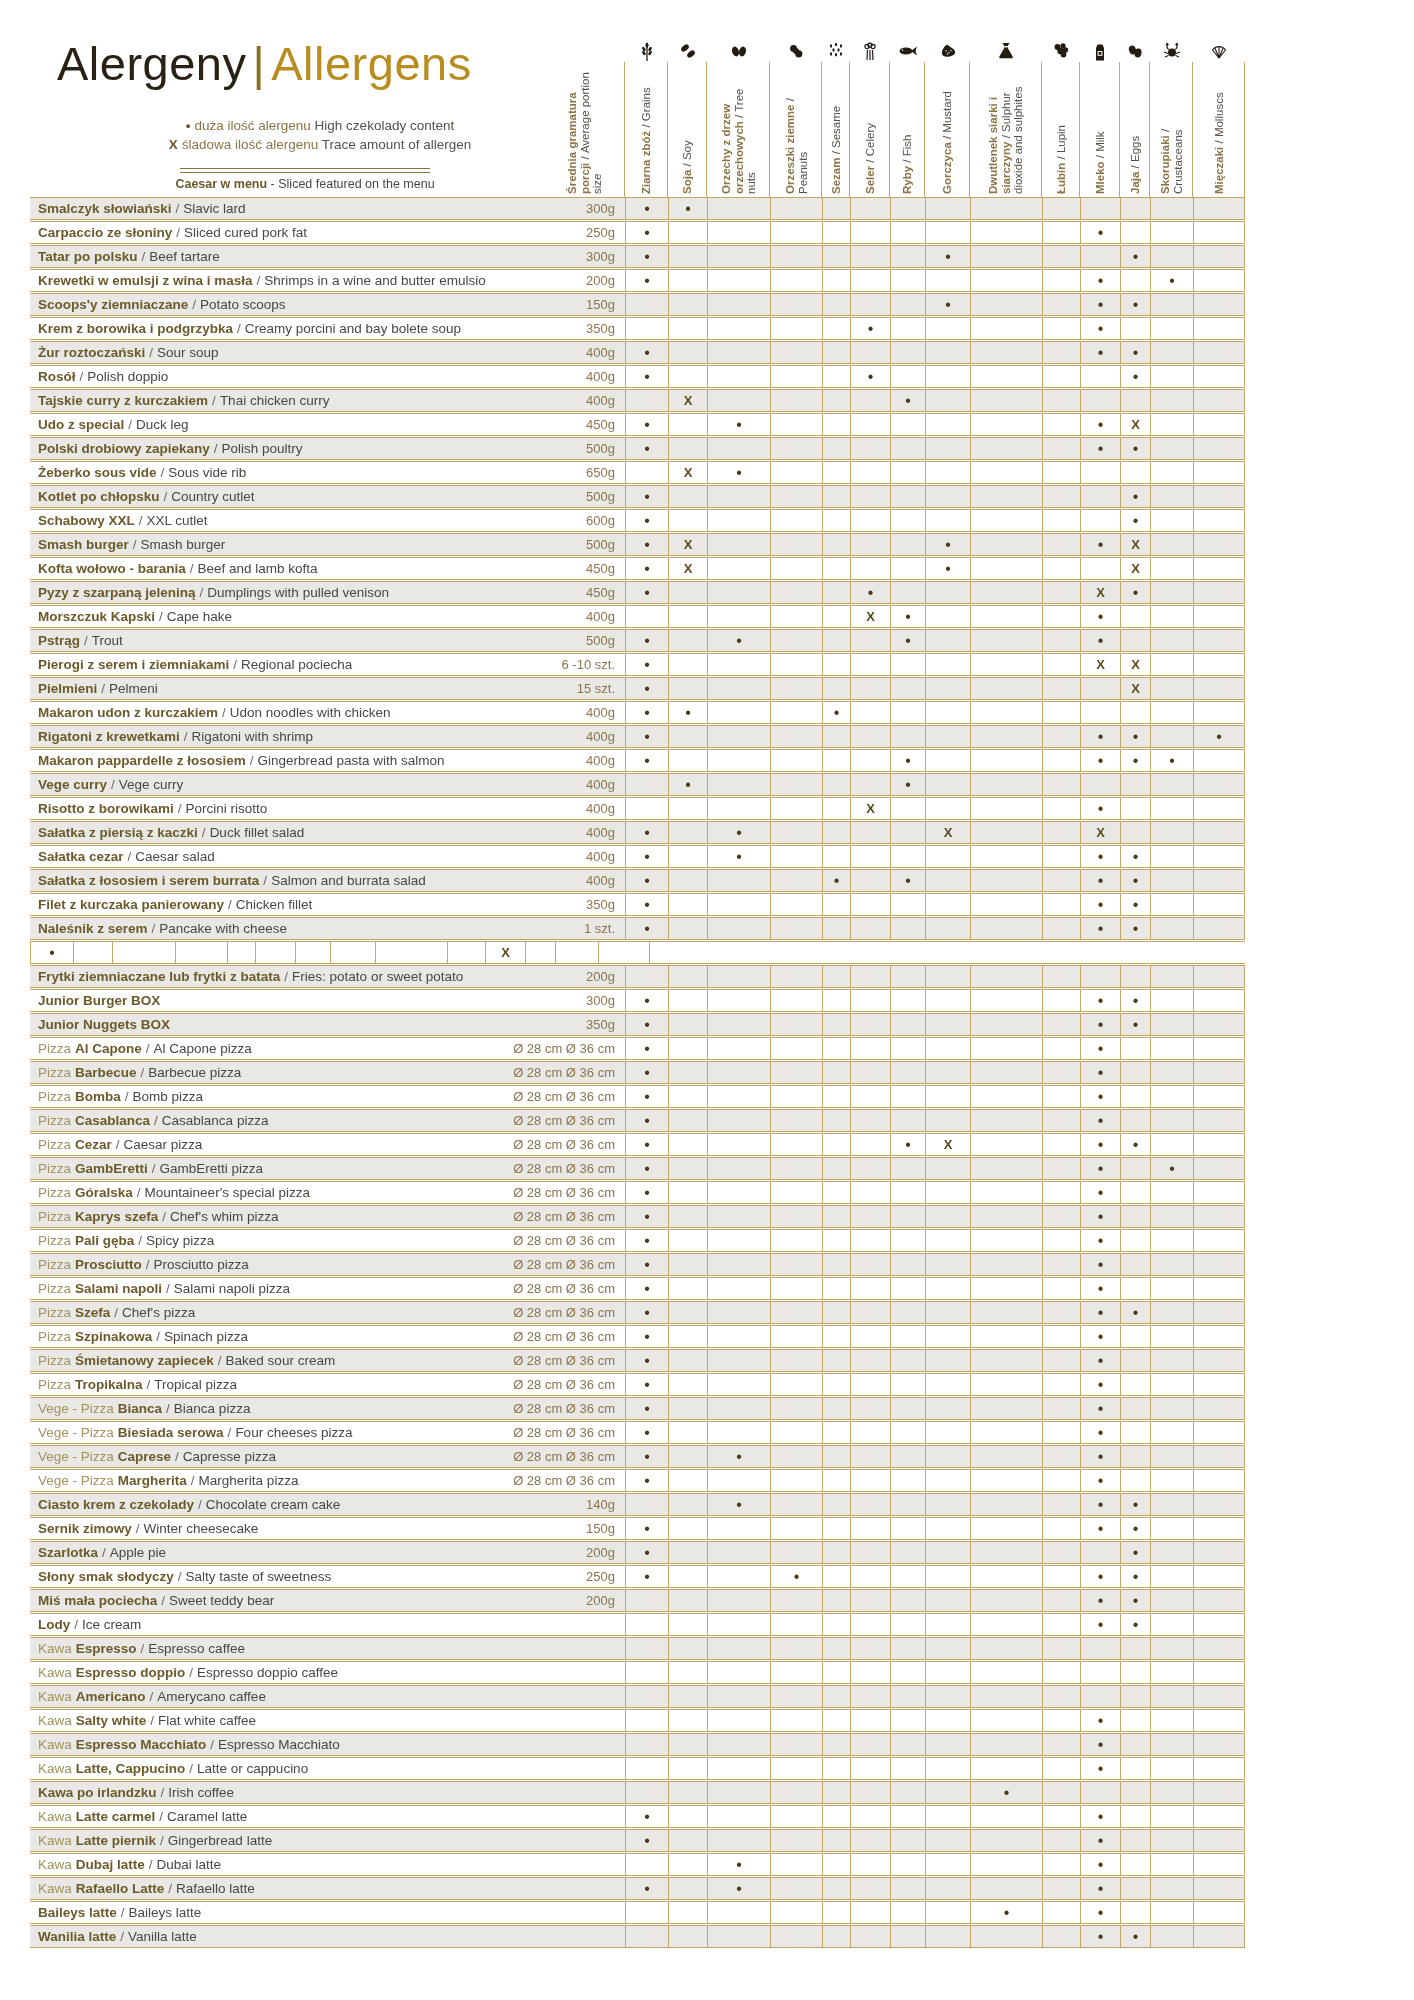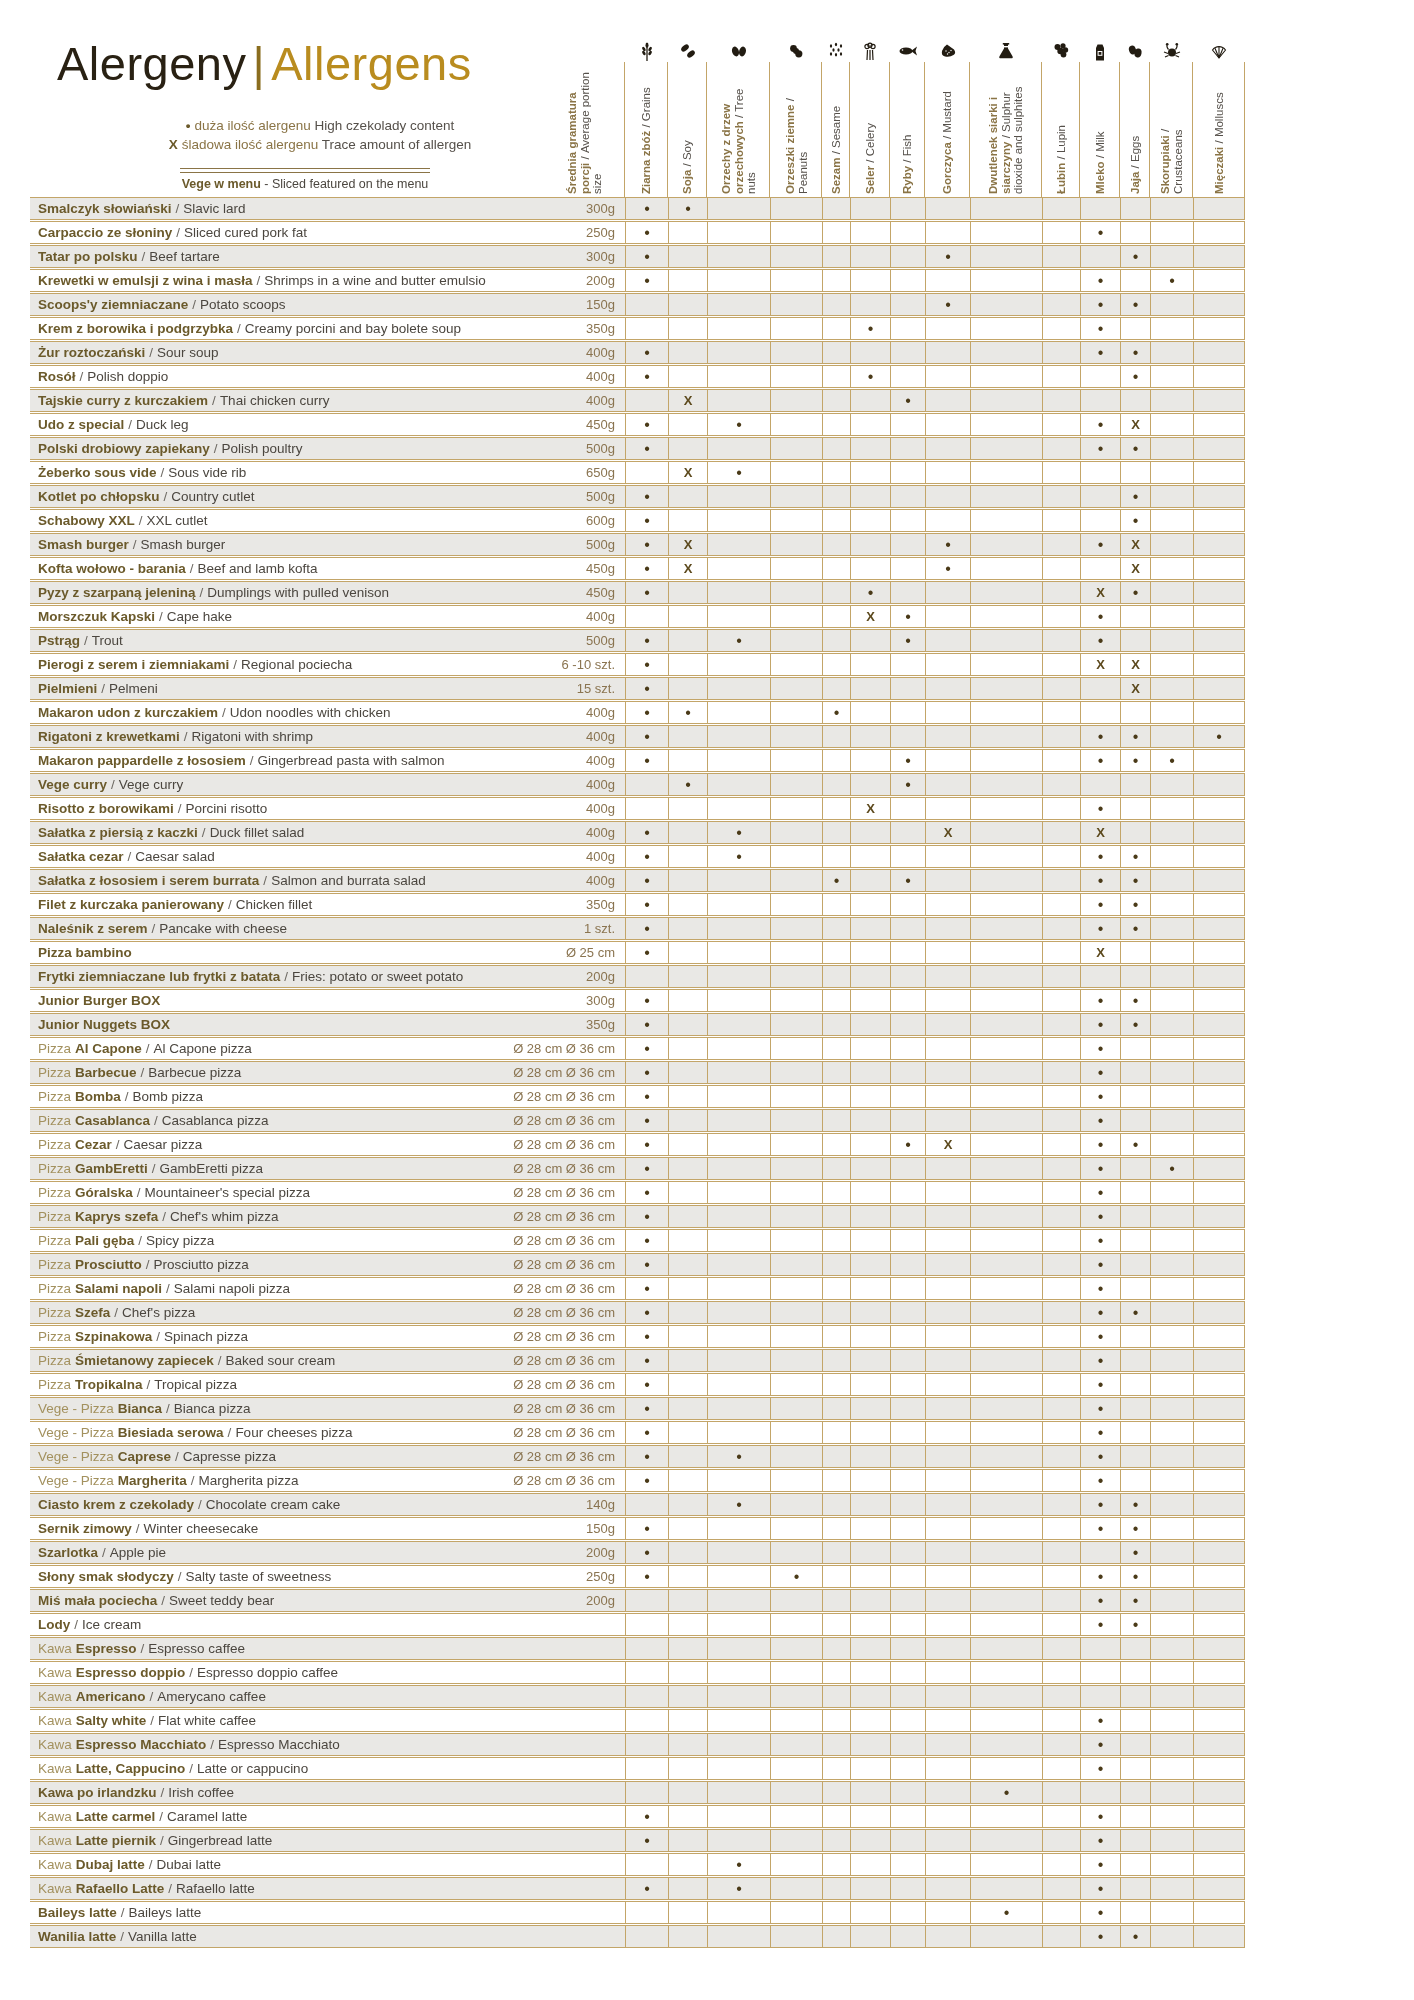--- a/index.html
+++ b/index.html
@@ -66,21 +66,21 @@
   </div>
   <div>
     <span class="lg-sym">X</span><span class="lg-pl">śladowa ilość alergenu</span>
     <span class="lg-en">Trace amount of allergen</span>
   </div>
 </div>
 
 <div id="menu-note">
   <div class="dline"></div>
   <div class="nt">
-    <b>Vege w menu</b><span> - </span><span>Sliced featured on the menu</span>
+    <b>Caesar w menu</b><span> - </span><span>Sliced featured on the menu</span>
   </div>
 </div>
 
 <div id="table">
   <div id="thead">
     <div class="name-spacer"></div>
     <div class="hcell portion-head" style="width:80px">
       <span class="hlabel"><b>Średnia gramatura porcji</b><span> / </span><span>Average portion size</span></span>
     </div>
 
@@ -1077,24 +1077,20 @@
         <div class="mc" style="width: 40px;">
           <span class="md">•</span>
         </div>
         <div class="mc" style="width: 30px;">
           <span class="md">•</span>
         </div>
         <div class="mc" style="width: 43px;"></div>
         <div class="mc last" style="width: 52px;"></div>
       </div>
       <div class="row">
-        <div class="ncell">
-          <span class="npl">Pizza bambino</span>
-          <span class="portion">Ø 25 cm</span>
-        </div>
         <div class="mc" style="width: 43px;">
           <span class="md">•</span>
         </div>
         <div class="mc" style="width: 39px;"></div>
         <div class="mc" style="width: 63px;"></div>
         <div class="mc" style="width: 52px;"></div>
         <div class="mc" style="width: 28px;"></div>
         <div class="mc" style="width: 40px;"></div>
         <div class="mc" style="width: 35px;"></div>
         <div class="mc" style="width: 45px;"></div>

